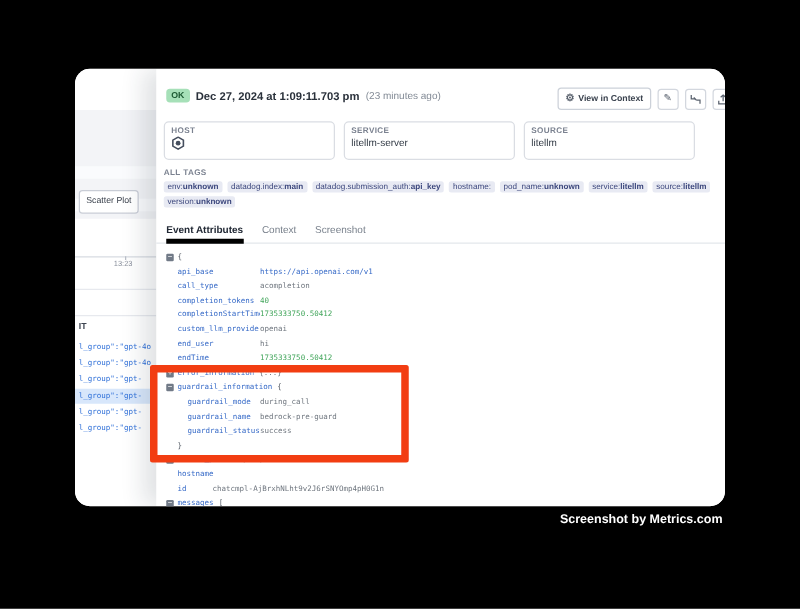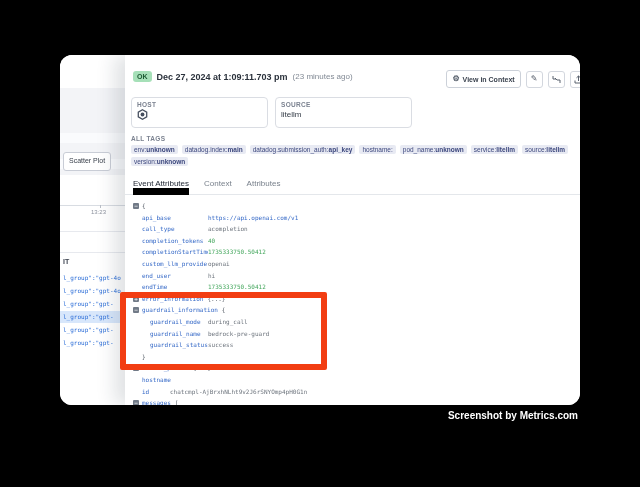--- a/index.html
+++ b/index.html
@@ -42,21 +42,21 @@
   .metalabel{font-size:6.5px;font-weight:bold;color:#7b8290;letter-spacing:.3px}
   .metavalue{font-size:8px;color:#333b46;margin-top:2px;white-space:nowrap}
   .alltags{position:absolute;left:6px;top:80px;width:438px}
   .tagslabel{font-size:6.5px;font-weight:bold;color:#7b8290;letter-spacing:.3px}
   .tagswrap{display:flex;flex-wrap:wrap;gap:3px 4px;margin-top:3px}
   .tag{background:#e8eaf3;border-radius:2px;padding:1px 3px;font-size:6.5px;color:#3c477d;white-space:nowrap}
   .tag b{font-weight:bold}
   .tabs{position:absolute;left:0;top:119px;width:455px;height:21px;border-bottom:1px solid #e4e7eb;
         display:flex;gap:15px;padding-left:8px;box-sizing:border-box}
   .tab{font-size:8px;color:#79818c;line-height:20px;height:21px;box-sizing:border-box}
-  .tab.active{color:#222935;font-weight:400;border-bottom:7px solid #000000}
+  .tab.active{color:#222935;font-weight:700;border-bottom:4px solid #000000}
   .searchbtn{position:absolute;right:26px;top:146px;width:17px;height:17px;border:1px solid #e7e9ed;
              border-radius:4px;display:flex;align-items:center;justify-content:center;background:#fff}
   
   .jsonarea{position:absolute;left:8px;top:145px;width:420px;
             font-family:"DejaVu Sans Mono",monospace;font-size:6px;color:#5b636e}
   .jrow{height:11.6px;line-height:11.6px;white-space:nowrap;display:flex;align-items:center}
   .jrow.noexp{padding-left:9px}
   .jrow.ind{padding-left:17px}
   .exp{display:inline-block;width:6px;height:6px;background:#717a87;border-radius:1px;color:#fff;
        font-size:6px;line-height:6px;text-align:center;margin-right:3px;flex:none}
@@ -137,20 +137,24 @@
 
     <div class="metarow">
       <div class="metabox">
         <div class="metalabel">HOST</div>
         <svg width="11" height="11" viewBox="0 0 12 12" style="margin-top:1px">
           <polygon points="6,0.8 10.6,3.4 10.6,8.6 6,11.2 1.4,8.6 1.4,3.4" fill="none" stroke="#454e5e" stroke-width="1.4"></polygon>
           <circle cx="6" cy="6" r="2.1" fill="#454e5e"></circle>
         </svg>
       </div>
       <div class="metabox">
+        <div class="metalabel">SERVICE</div>
+        <div class="metavalue">litellm-server</div>
+      </div>
+      <div class="metabox">
         <div class="metalabel">SOURCE</div>
         <div class="metavalue">litellm</div>
       </div>
     </div>
 
     <div class="alltags">
       <div class="tagslabel">ALL TAGS</div>
       <div class="tagswrap">
         <span class="tag"><span>env:</span><b>unknown</b></span>
         <span class="tag"><span>datadog.index:</span><b>main</b></span>
@@ -159,21 +163,21 @@
         <span class="tag"><span>pod_name:</span><b>unknown</b></span>
         <span class="tag"><span>service:</span><b>litellm</b></span>
         <span class="tag"><span>source:</span><b>litellm</b></span>
         <span class="tag"><span>version:</span><b>unknown</b></span>
       </div>
     </div>
 
     <div class="tabs">
       <div class="tab active">Event Attributes</div>
       <div class="tab">Context</div>
-      <div class="tab">Attributes</div>
+      <div class="tab">Screenshot</div>
     </div>
 
     <div class="searchbtn">
       <svg width="9" height="9" viewBox="0 0 10 10">
         <circle cx="4" cy="4" r="2.8" fill="none" stroke="#646b76" stroke-width="1.2"></circle>
         <path d="M6.2 6.2 9 9" stroke="#646b76" stroke-width="1.2"></path>
       </svg>
     </div>
 
     <div class="jsonarea">

